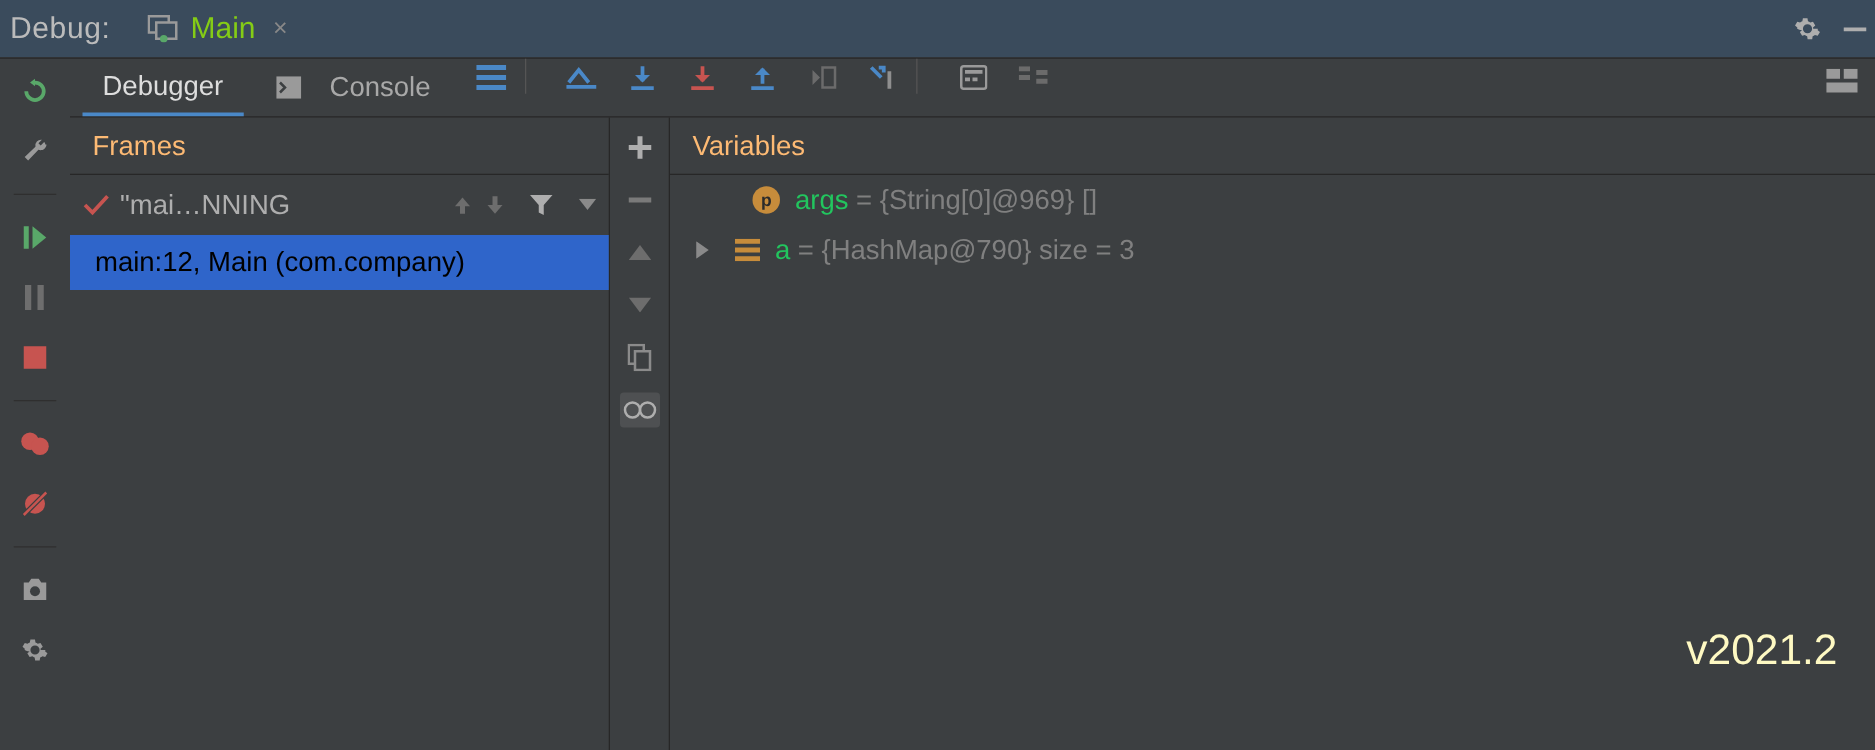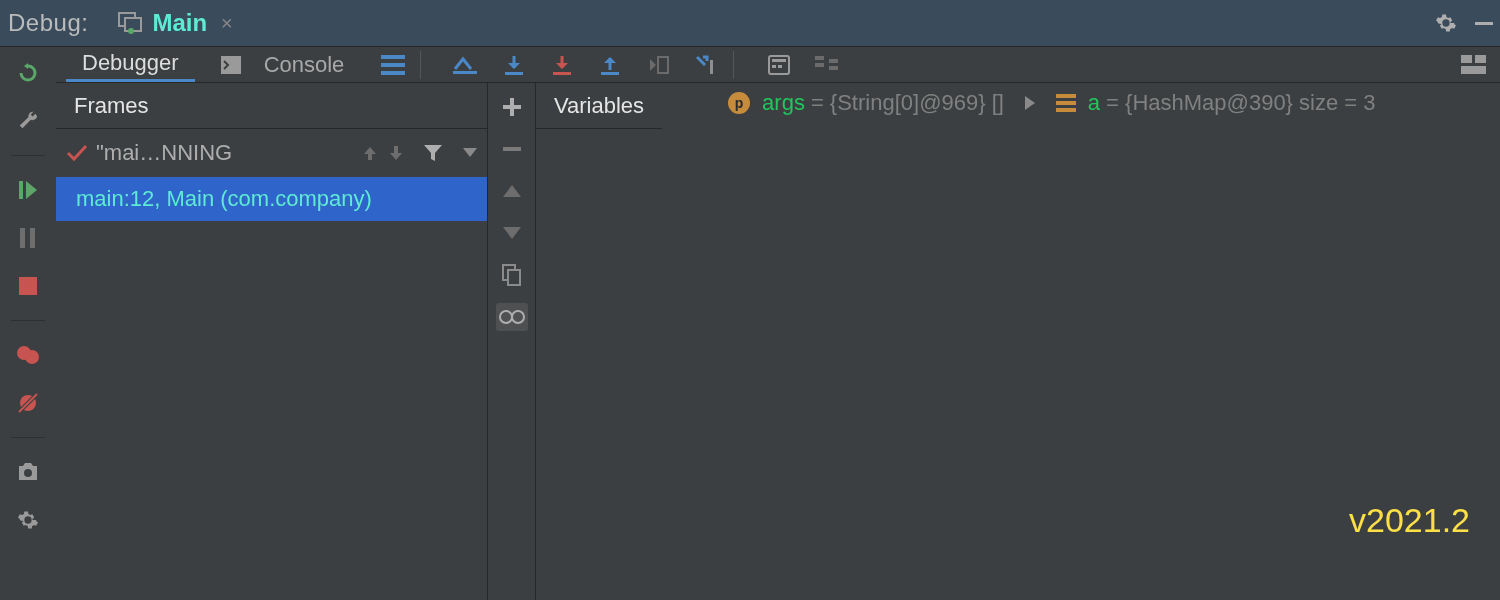--- a/index.html
+++ b/index.html
@@ -3,63 +3,63 @@
 <meta charset="utf-8">
 <style>
   * { box-sizing: border-box; margin: 0; padding: 0; font-family: -apple-system, "Segoe UI", Helvetica, Arial, sans-serif; }
   html, body { width: 1500px; height: 600px; background:#3c3f41; color:#bbbbbb; overflow:hidden; }
   .root { width:100%; height:100%; display:flex; flex-direction:column; }
 
   
   .toolwin-header { height:46px; background:#3a4b5c; display:flex; align-items:center; padding:0 2px; font-size:24px; color:#bbbbbb; }
   .toolwin-header .title { margin-left:6px; letter-spacing:0.5px; }
   .toolwin-tab { display:flex; align-items:center; margin-left:30px; gap:8px; }
-  .toolwin-tab .lbl { color:#5eead4;font-weight:bold; }
+  .toolwin-tab .lbl { color:#84cc16; }
   .toolwin-tab .close { color:#888; font-size:20px; margin-left:6px; }
   .spacer { flex:1; }
   .hdr-ic { width:28px; height:28px; display:flex; align-items:center; justify-content:center; margin-left:10px; }
 
   .body { flex:1; display:flex; background:#3c3f41; }
 
   
   .gutter { width:56px; background:#3c3f41; border-top:1px solid #272727; display:flex; flex-direction:column; align-items:center; padding-top:8px; gap:12px; }
   .gutter .sep { width:34px; height:1px; background:#2f2f2f; margin:4px 0; }
   .ic { width:36px; height:36px; display:flex; align-items:center; justify-content:center; }
 
   
   .main { flex:1; display:flex; flex-direction:column; border-top:1px solid #272727; }
 
   
-  .tabrow { height:36px; display:flex; align-items:center; padding-left:10px; border-bottom:1px solid #272727; font-size:22px; }
+  .tabrow { height:47px; display:flex; align-items:flex-start; padding-left:10px; border-bottom:1px solid #272727; font-size:22px; }
   .tab { padding:0 16px; height:100%; display:flex; align-items:center; color:#a8a8a8; }
   .tab.active { color:#dddddd; border-bottom:3px solid #4a88c7; }
   .console-tab { display:flex; align-items:center; gap:23px; margin-left:10px; }
   .tabrow .ticon { width:30px; height:30px; display:flex; align-items:center; justify-content:center; margin-left:18px; }
   .vsep { width:1px; height:28px; background:#555; margin:0 12px; }
 
   
   .panels { flex:1; display:flex; position:relative; }
   .frames { width:432px; display:flex; flex-direction:column; border-right:1px solid #272727; }
-  .panel-h { height:46px; display:flex; align-items:center; padding:0 18px; font-size:22px; color:#e5e5e5; border-bottom:1px solid #272727; }
+  .panel-h { height:46px; display:flex; align-items:center; padding:0 18px; font-size:22px; color:#fdba74; border-bottom:1px solid #272727; }
   .thread-row { display:flex; align-items:center; height:48px; padding:0 10px; font-size:22px; color:#aeaeae; gap:8px; }
   .thread-row .txt { white-space:nowrap; overflow:hidden; text-overflow:clip; }
   .faded { color:#6d6d6d; }
-  .frame-row { height:44px; display:flex; align-items:center; background:#2f65ca; color:#5eead4; padding:0 20px; font-size:22px; }
+  .frame-row { height:44px; display:flex; align-items:center; background:#2f65ca; color:#000000; padding:0 20px; font-size:22px; }
 
   .vars { flex:1; display:flex; }
   .vars-tb { width:48px; border-right:1px solid #272727; display:flex; flex-direction:column; align-items:center; padding-top:10px; gap:14px; }
   .vars-tb .sel { background:#4e5052; border-radius:3px; padding:2px; }
-  .vars-body { flex:1; display:flex; flex-direction:row; }
+  .vars-body { flex:1; display:flex; flex-direction:column; }
   .var-row { display:flex; align-items:center; height:40px; padding-left:40px; font-size:22px; gap:6px; }
   .chev { width:20px; color:#8a8a8a; }
   .badge-p { width:22px; height:22px; border-radius:11px; background:#c78c3b; display:flex; align-items:center; justify-content:center; color:#2b2b2b; font-size:14px; font-weight:600; margin-right:6px; }
   .grey { color:#808080; }
   .var-name { color:#22c55e; }
 
-  .version { position:absolute; right:30px; bottom:60px; font-size:34px; color:#fde047; }
+  .version { position:absolute; right:30px; bottom:60px; font-size:34px; color:#fef9c3; }
 
   .layout-ic { margin-left:auto; margin-right:8px; width:36px; height:36px; display:flex; align-items:center; justify-content:center; }
 
   svg { display:block; }
 </style>
 </head>
 <body>
 <div class="root">
 
 <div class="toolwin-header">
@@ -327,21 +327,21 @@
                   </svg>
                 </span>
             <span style="margin:0 6px">
                   <svg width="20" height="18" viewBox="0 0 20 18" fill="#c78c3b">
                     <rect y="0" width="20" height="4"></rect>
                     <rect y="7" width="20" height="4"></rect>
                     <rect y="14" width="20" height="4"></rect>
                   </svg>
                 </span>
             <span class="var-name">a</span>
-            <span class="grey"> = {HashMap@390}  size = 3</span>
+            <span class="grey"> = {HashMap@790}  size = 3</span>
           </div>
         </div>
       </div>
 
       <div class="version">v2021.2</div>
     </div>
   </div>
 </div>
 
 </div>

